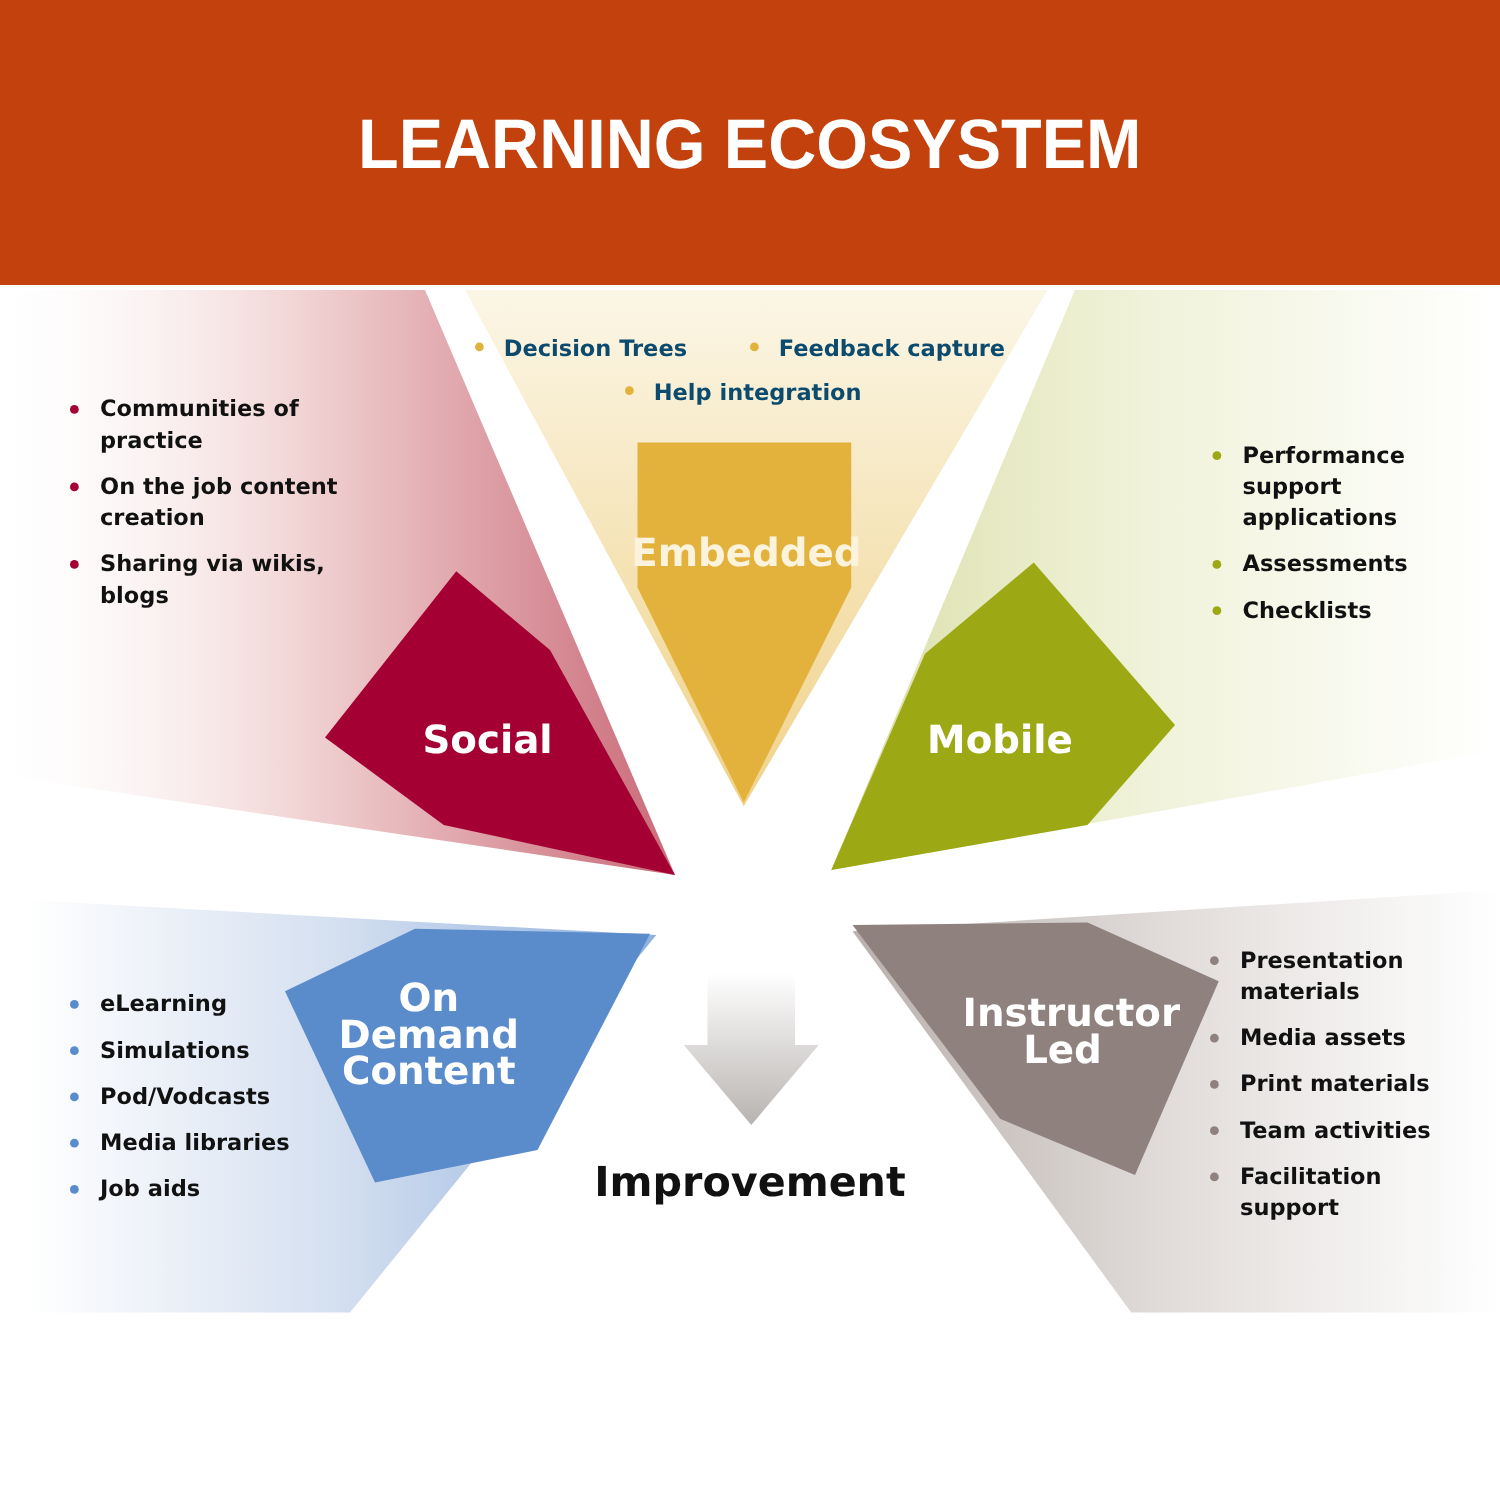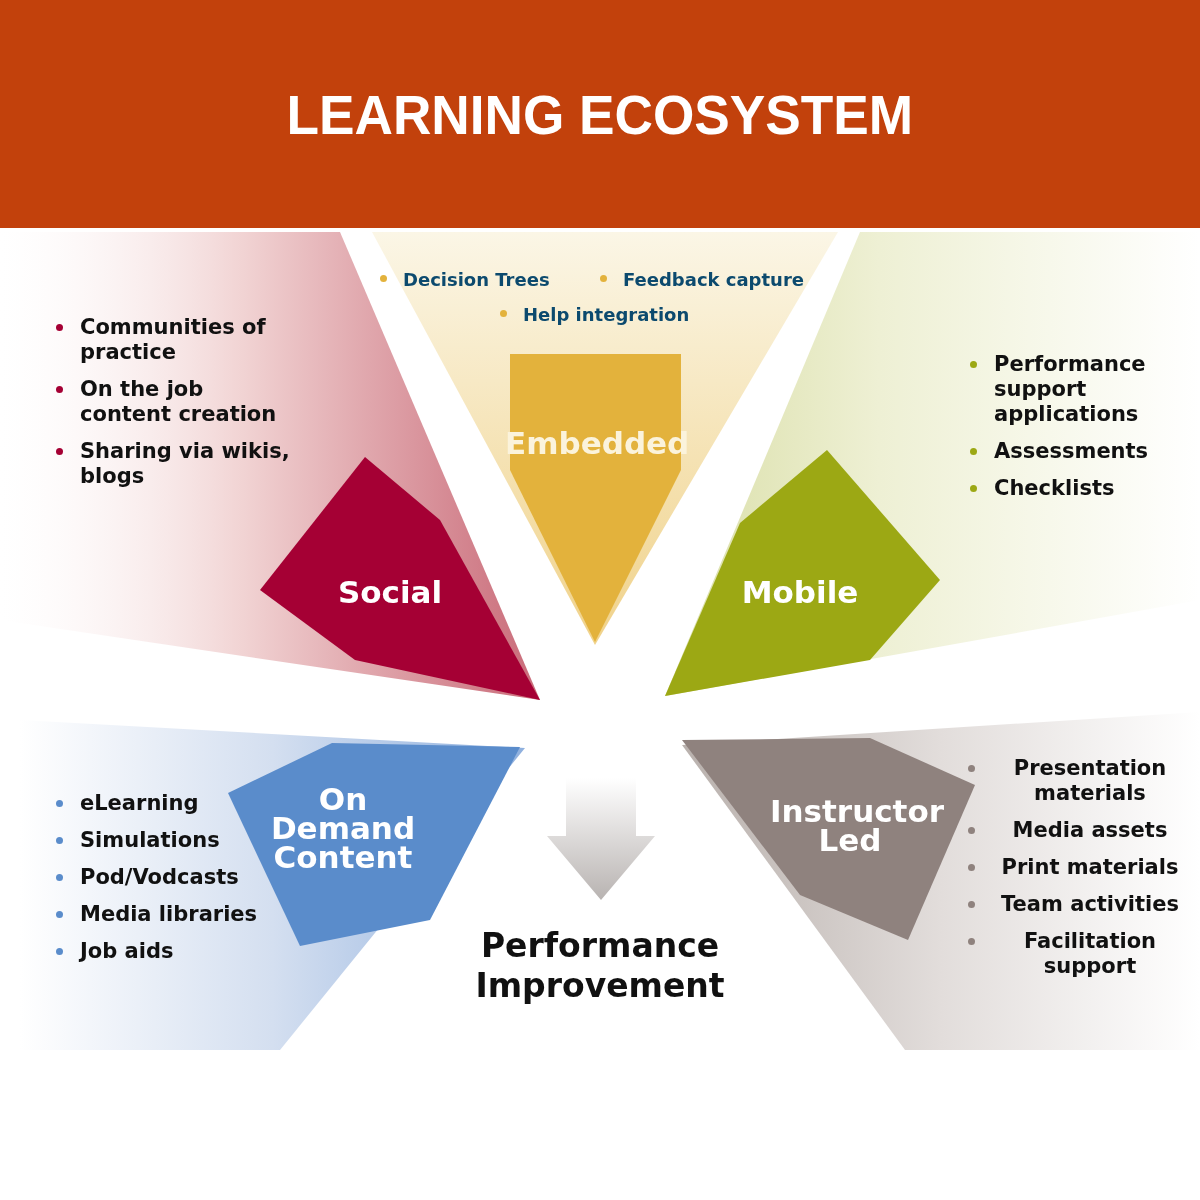--- a/index.html
+++ b/index.html
@@ -1,21 +1,21 @@
 <!DOCTYPE html>
 <html><head>
 <meta charset="utf-8">
 <style>
   html, body { margin:0; padding:0; }
   body { width:1200px; height:1200px; position:relative; background:#ffffff; overflow:hidden; font-family:"DejaVu Sans", sans-serif; }
   .header { position:absolute; left:0; top:0; width:1200px; height:228px; background:#c2410c; display:flex; align-items:center; justify-content:center; }
   .header h1 { margin:0; color:#fff; font-family:"Liberation Sans", sans-serif; font-weight:bold; font-size:56px; letter-spacing:0px; transform:scaleX(0.95); }
   svg.diagram { position:absolute; left:0; top:228px; }
   .label { position:absolute; color:#fff; font-weight:bold; font-size:31px; text-align:center; line-height:29px; }
-  .list { position:absolute; margin:0; padding:0; list-style:none; color:#111; font-weight:bold; font-size:21px; line-height:25px; }
+  .list { position:absolute; margin:0; padding:0; list-style:none; color:#111; font-weight:bold; font-size:18px; line-height:25px; }
   .list li { position:relative; padding-left:24px; margin-bottom:12px; }
   .list li .dot { position:absolute; left:0; top:9px; width:7px; height:7px; border-radius:50%; }
   .inline-item { position:absolute; color:#0c4a6e; font-weight:bold; font-size:18px; white-space:nowrap; }
   .inline-item .dot { display:inline-block; width:7px; height:7px; border-radius:50%; margin-right:16px; vertical-align:middle; position:relative; top:-3px; }
   .result { position:absolute; left:440px; top:926px; width:320px; text-align:center; font-weight:bold; font-size:33px; line-height:40px; color:#111; }
 </style>
 </head>
 <body>
 
 <div class="header">
@@ -99,24 +99,23 @@
 </ul>
 
 <ul class="list" style="left:56px; top:791px; width:230px;">
   <li><span class="dot" style="background:#5a8ccb"></span><span>eLearning</span></li>
   <li><span class="dot" style="background:#5a8ccb"></span><span>Simulations</span></li>
   <li><span class="dot" style="background:#5a8ccb"></span><span>Pod/Vodcasts</span></li>
   <li><span class="dot" style="background:#5a8ccb"></span><span>Media libraries</span></li>
   <li><span class="dot" style="background:#5a8ccb"></span><span>Job aids</span></li>
 </ul>
 
-<ul class="list" style="left:968px; top:756px; width:220px;text-align:center;">
+<ul class="list" style="left:968px; top:756px; width:220px;">
   <li><span class="dot" style="background:#8f827e"></span><span>Presentation materials</span></li>
   <li><span class="dot" style="background:#8f827e"></span><span>Media assets</span></li>
   <li><span class="dot" style="background:#8f827e"></span><span>Print materials</span></li>
   <li><span class="dot" style="background:#8f827e"></span><span>Team activities</span></li>
   <li><span class="dot" style="background:#8f827e"></span><span>Facilitation support</span></li>
 </ul>
 
 <div class="result">
-  <div>Performance</div>
   <div>Improvement</div>
 </div>
 
 </body></html>

